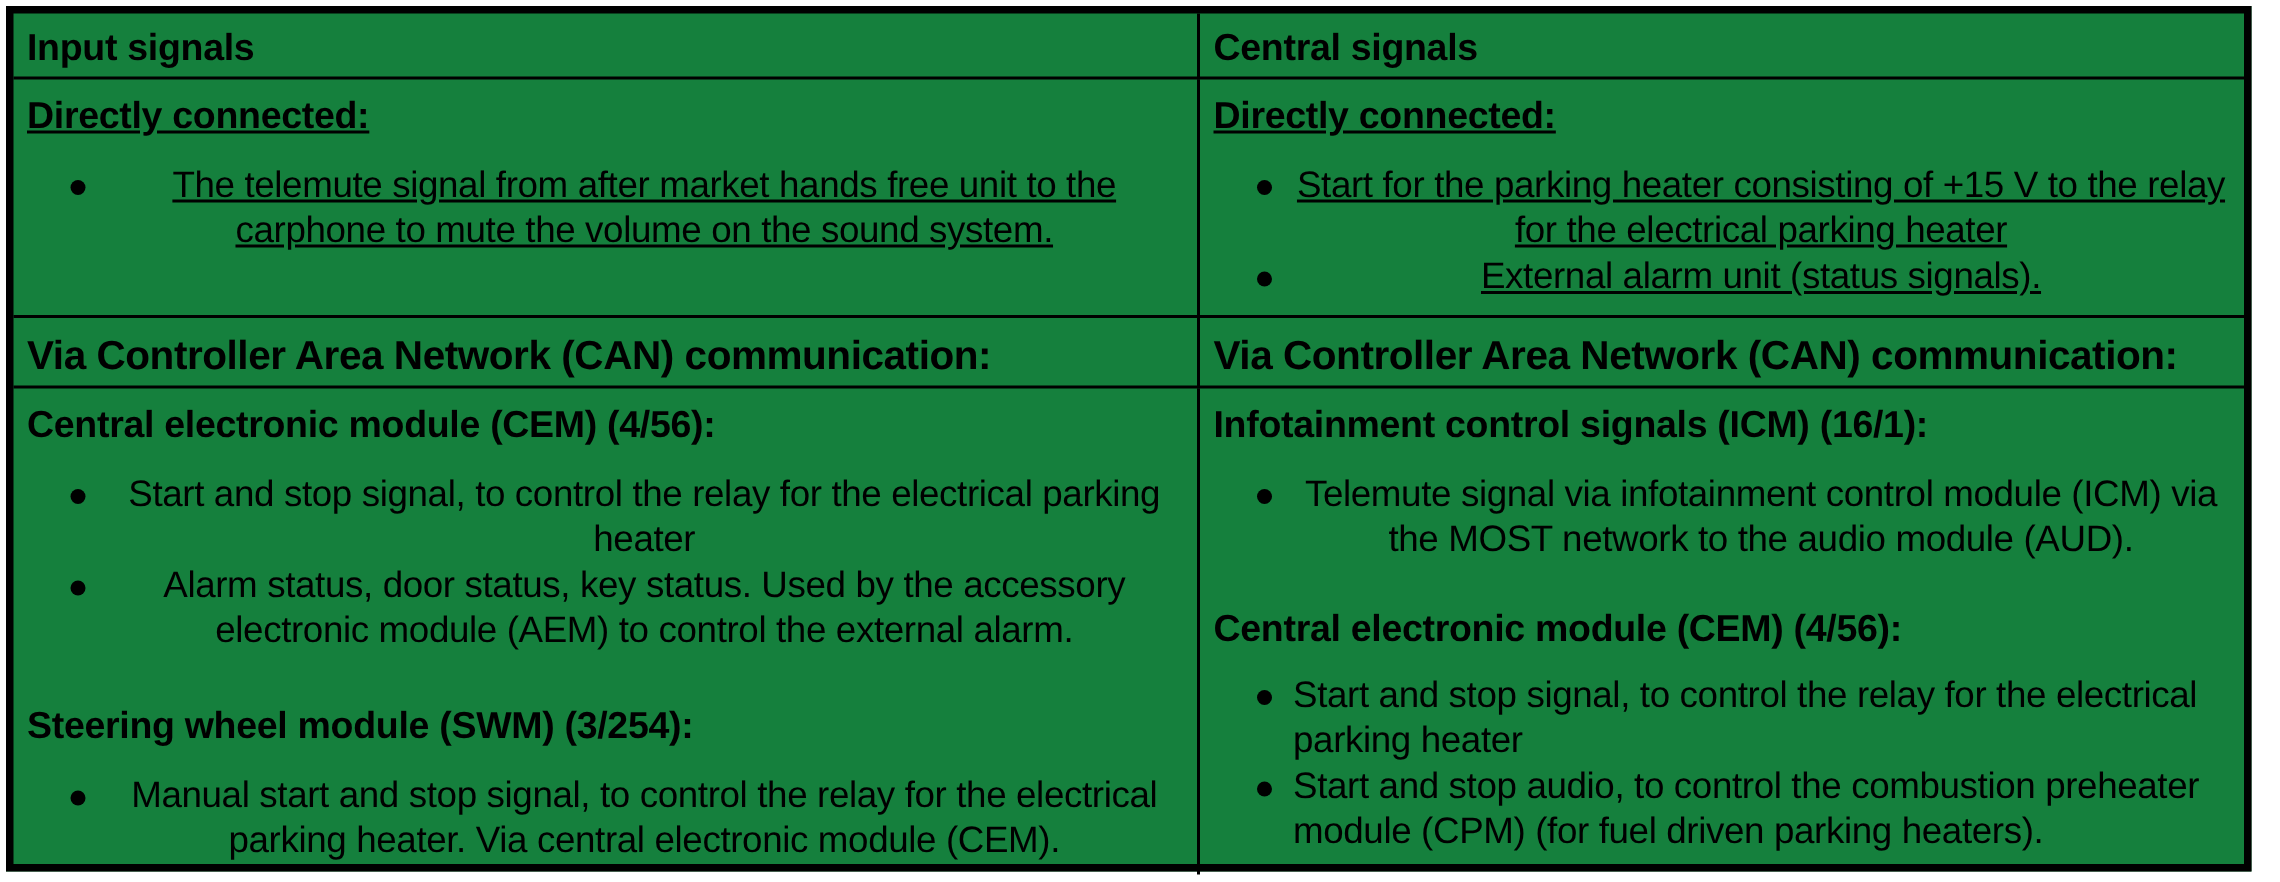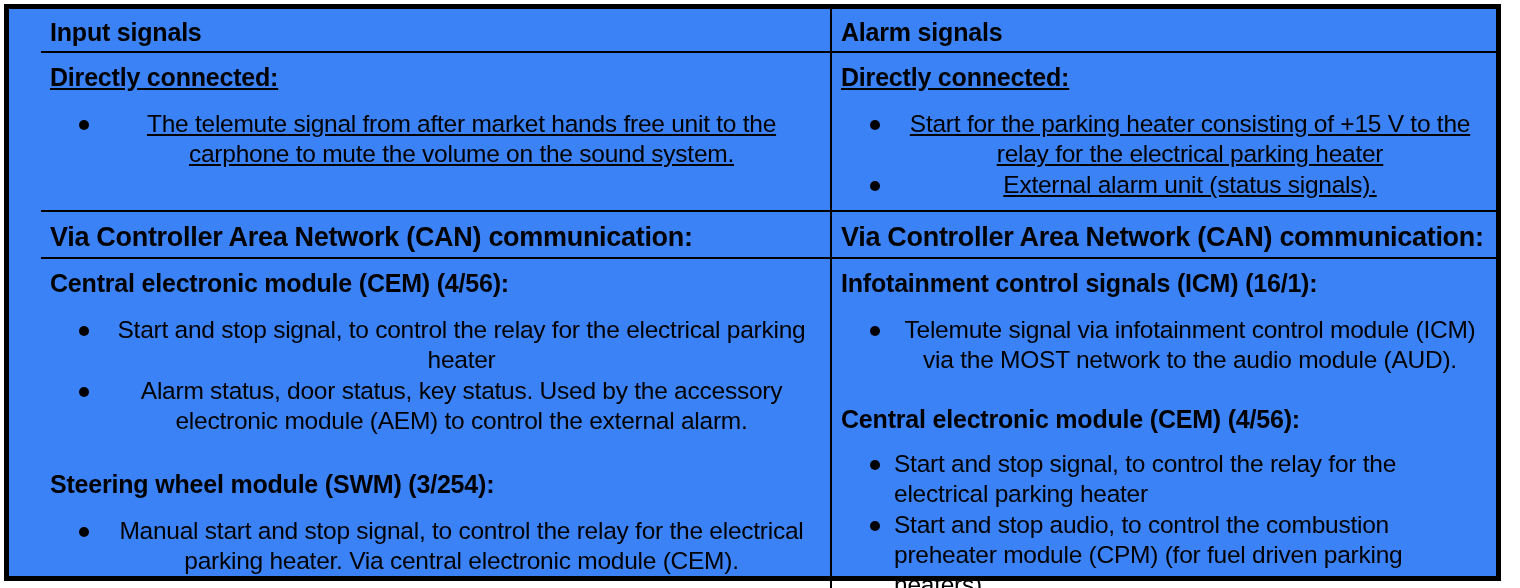--- a/index.html
+++ b/index.html
@@ -16,22 +16,21 @@
   }
 
   #signal-table {
     position: absolute;
     left: 4px;
     top: 4px;
     width: 1497px;
     height: 577px;
     box-sizing: border-box;
     border: 5px solid #000000;
-    background: #3b82f6;
-    padding-left: 32px;
+    background: #15803d;
   }
 
   .table-inner {
     display: table;
     table-layout: fixed;
     width: 100%;
     height: 100%;
     border-collapse: collapse;
   }
 
@@ -131,21 +130,21 @@
   <div class="table-inner">
 
     <div class="trow row-header">
       <div class="tcell col-left">
         <div class="cell-pad">
           <div class="col-title">Input signals</div>
         </div>
       </div>
       <div class="tcell col-right last-col">
         <div class="cell-pad">
-          <div class="col-title">Alarm signals</div>
+          <div class="col-title">Central signals</div>
         </div>
       </div>
     </div>
 
     <div class="trow row-direct">
       <div class="tcell col-left">
         <div class="cell-pad">
           <div class="sub-head">Directly connected:</div>
           <ul class="bullets gap-top">
             <li>The telemute signal from after market hands free unit to the carphone to mute the volume on the sound system.</li>

